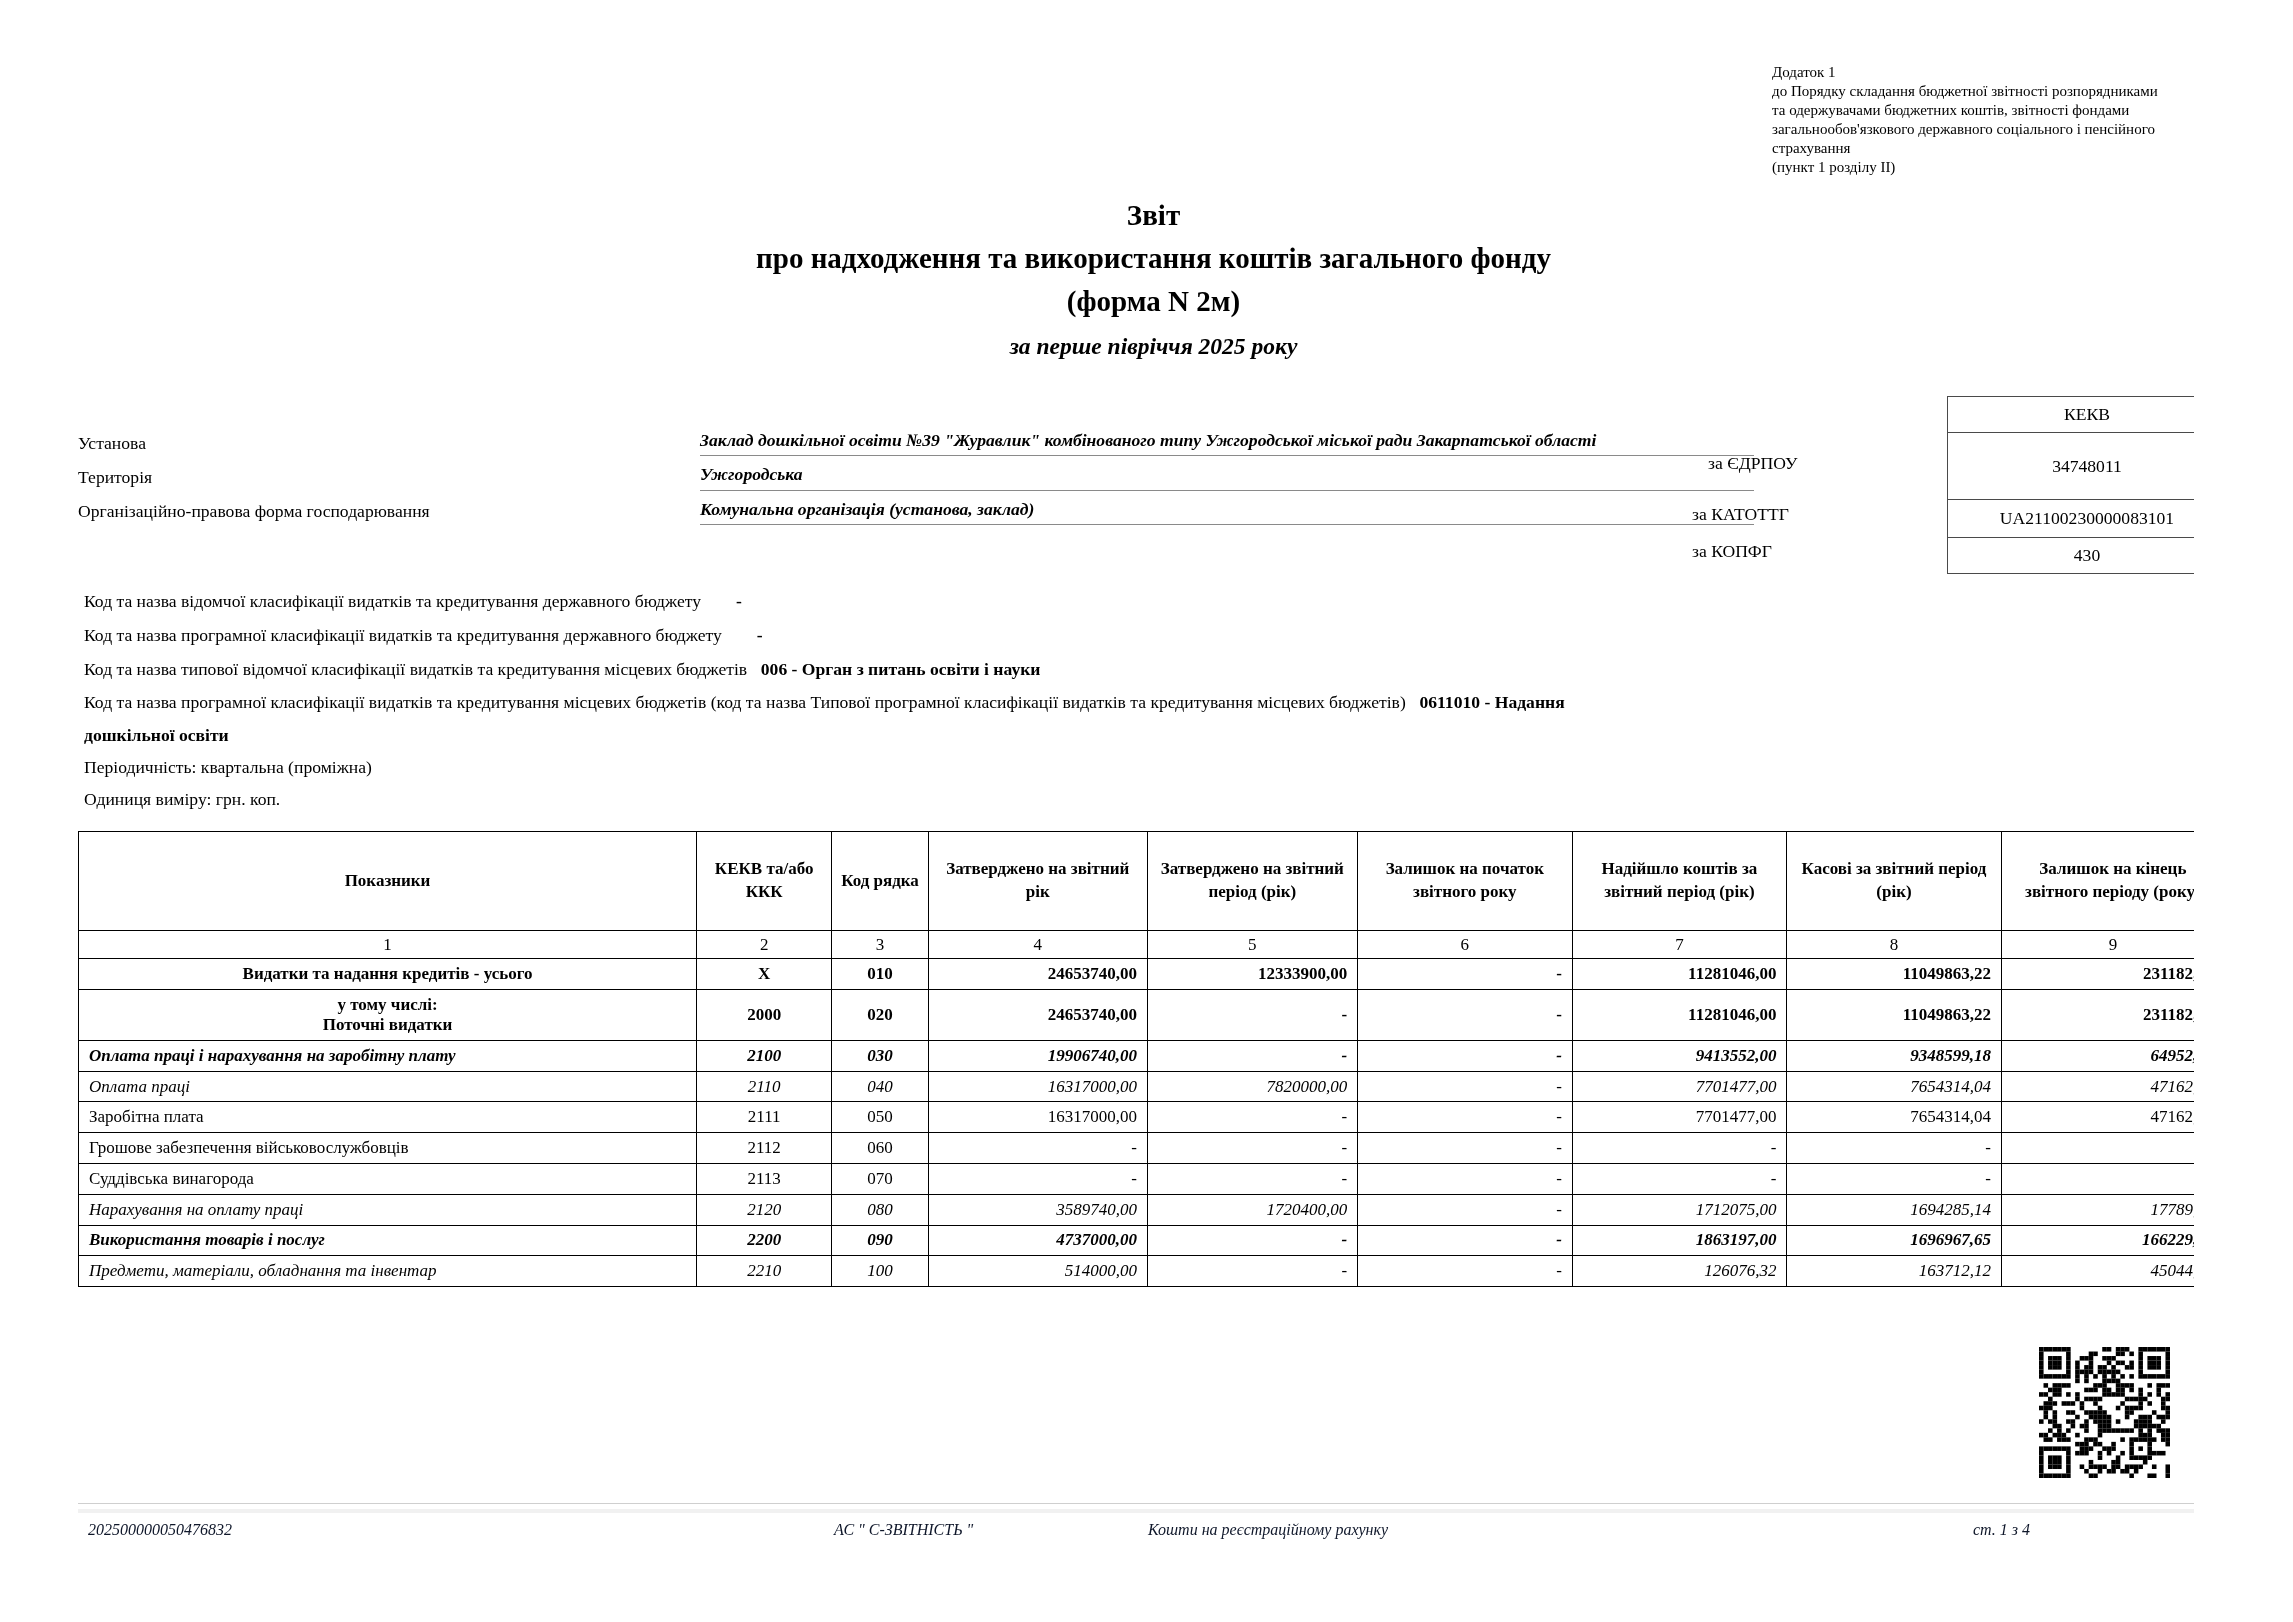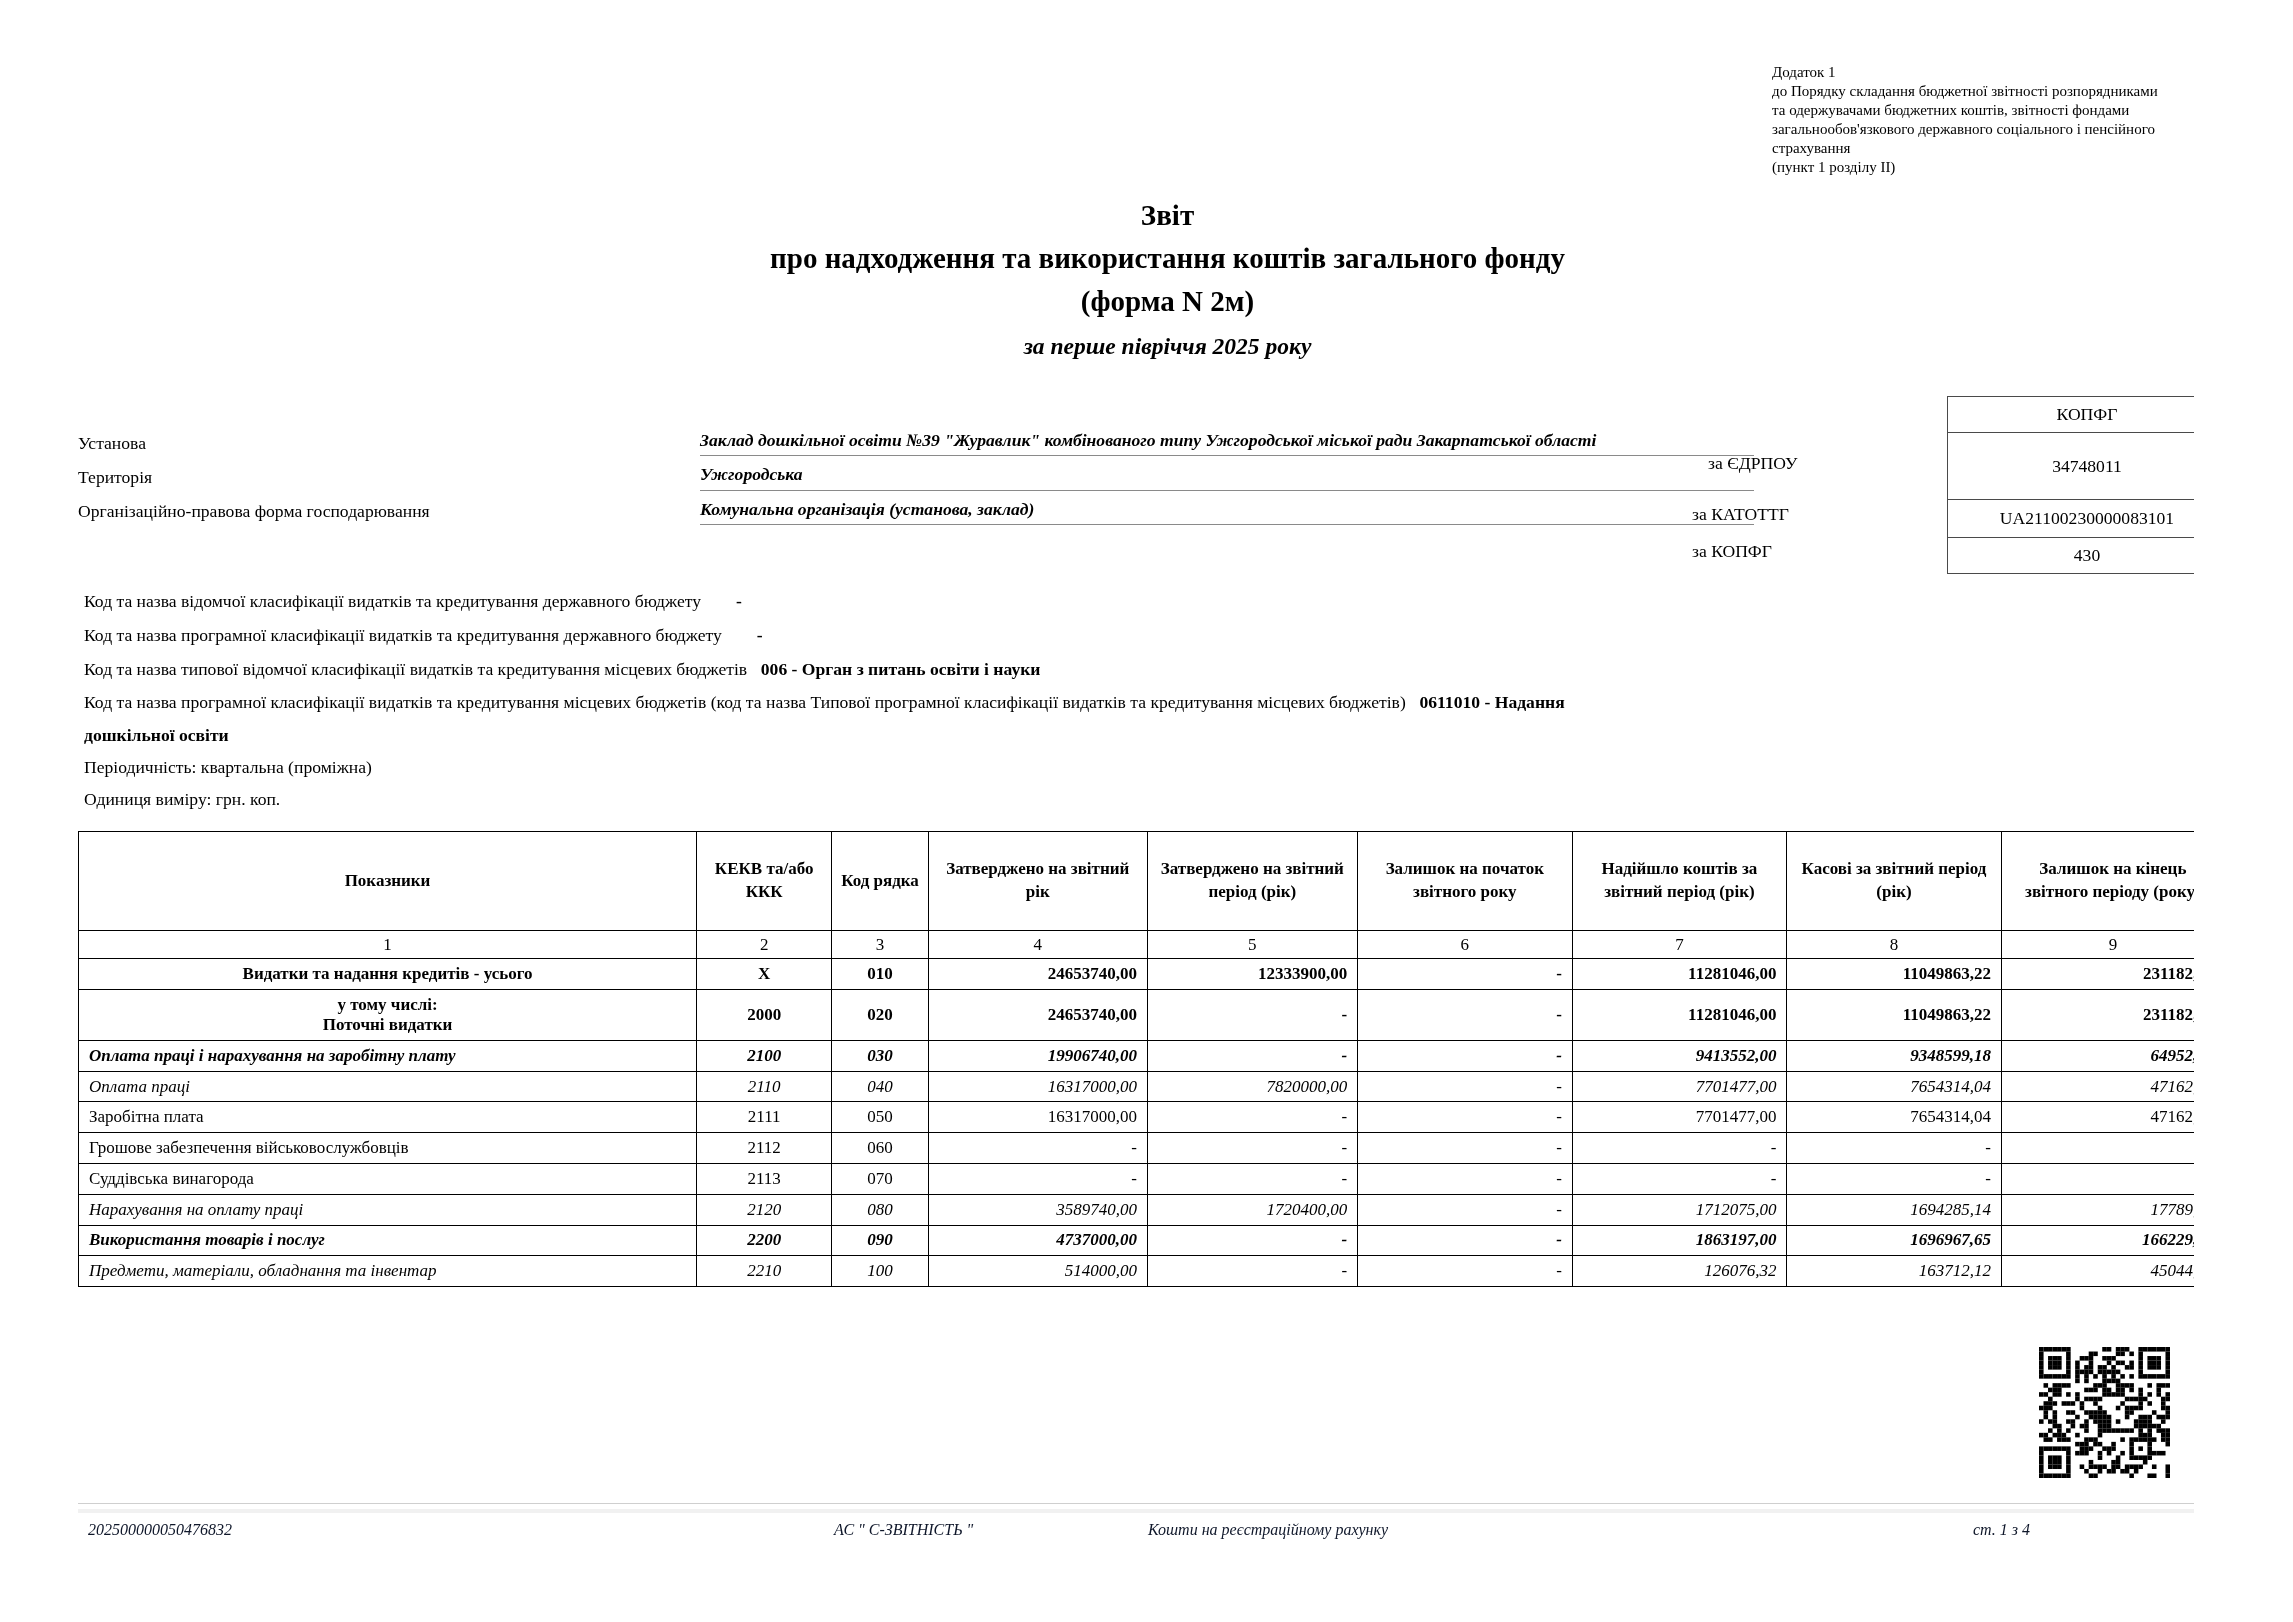--- a/index.html
+++ b/index.html
@@ -4,21 +4,21 @@
 <style>
   html,body{margin:0;padding:0;background:#ffffff;}
   .page{position:relative;width:2194px;height:1622px;background:#fff;
         font-family:"Liberation Serif","DejaVu Serif",serif;color:#000;overflow:hidden;}
 
   
   .annex{position:absolute;left:1772px;top:63px;width:534px;
          font-size:15px;line-height:19px;white-space:pre-line;}
 
   
-  .title-block{position:absolute;left:94px;top:194px;width:2147px;text-align:center;}
+  .title-block{position:absolute;left:80px;top:194px;width:2147px;text-align:center;}
   .title-main{font-weight:bold;font-size:29px;line-height:43px;}
   .title-period{font-weight:bold;font-style:italic;font-size:23.5px;margin-top:9.8px;}
 
   
   .info{position:absolute;left:78px;top:429px;width:1754px;}
   .info-row{display:flex;align-items:flex-end;margin-bottom:6.9px;}
   .info-label{width:622px;font-size:17.6px;padding-bottom:2.9px;flex:none;}
   .info-value{width:1054px;flex:none;font-weight:bold;font-style:italic;font-size:17.6px;
               line-height:23.5px;border-bottom:1px solid #8a8a8a;padding-bottom:2.9px;}
   .info-code-label{position:absolute;left:1692px;font-size:17.6px;white-space:nowrap;}
@@ -98,21 +98,21 @@
       <div class="info-label">Організаційно-правова форма господарювання</div>
       <div class="info-value">Комунальна організація (установа, заклад)</div>
     </div>
   </div>
 
   <div class="info-code-label" style="top:453px;margin-left:16px;">за ЄДРПОУ</div>
   <div class="info-code-label" style="top:504px;">за КАТОТТГ</div>
   <div class="info-code-label" style="top:541px;">за КОПФГ</div>
 
   <div class="codes-box">
-    <div class="cb-row cb-header">КОПФГ</div>
+    <div class="cb-row cb-header">КЕКВ</div>
     <div class="cb-row cb-r1">34748011</div>
     <div class="cb-row cb-r2">UA21100230000083101</div>
     <div class="cb-row cb-r3">430</div>
   </div>
 
   <div class="classification">
     <div class="cls-line dash">
       <span>Код та назва відомчої класифікації видатків та кредитування державного бюджету</span><span class="val">-</span>
     </div>
     <div class="cls-line dash">

